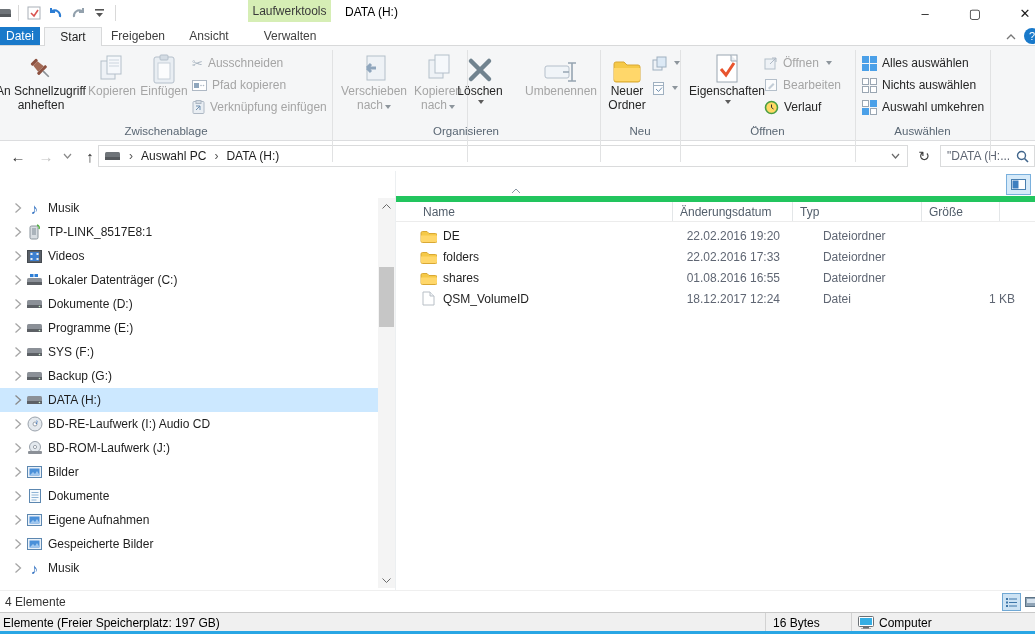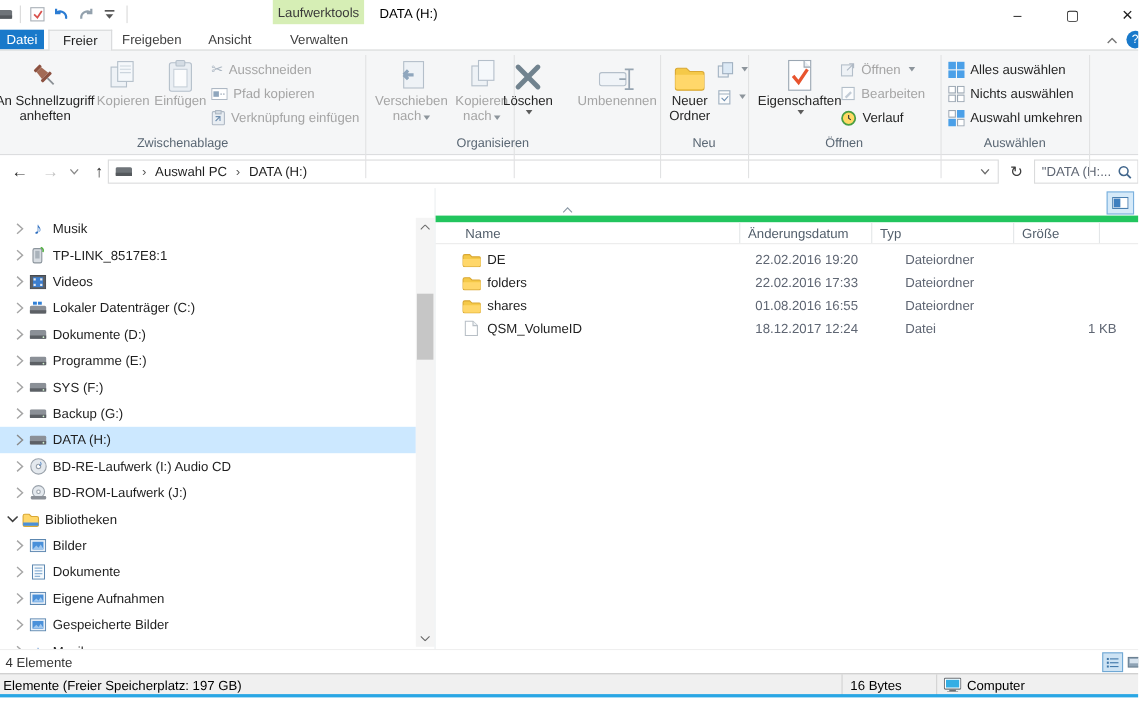--- a/index.html
+++ b/index.html
@@ -137,21 +137,21 @@
     <div class="wintitle">DATA (H:)</div>
     <div class="wincontrols">
       <span class="wcbtn">–</span>
       <span class="wcbtn">▢</span>
       <span class="wcbtn">✕</span>
     </div>
   </div>
 
   <div class="tabrow">
     <span class="tab tab-file">Datei</span>
-    <span class="tab tab-start">Freier</span>
+    <span class="tab tab-start">Start</span>
     <span class="tab tab-share">Freigeben</span>
     <span class="tab tab-view">Ansicht</span>
     <span class="tab tab-manage">Verwalten</span>
     <span class="ribbonmin">
       <svg width="10" height="6">
           <path d="M1 5 l4 -4 l4 4" stroke="#777" fill="none" stroke-width="1.3"></path>
         </svg>
     </span>
     <span class="helpbtn">?</span>
   </div>
@@ -258,21 +258,21 @@
     </div>
     <div class="bigbtn dis" style="left:524px; width:74px">
       <span class="ic">
         <svg width="34" height="24">
             <rect x="1" y="6" width="24" height="12" rx="2" fill="#f0f4f8" stroke="#b4bfca"></rect>
             <path d="M28 3 v18 M24 3 h8 M24 21 h8 M25 12 h-6" stroke="#97a5b2" stroke-width="1.6" fill="none"></path>
           </svg>
       </span>
       <span>Umbenennen</span>
     </div>
-    <div class="grplabel" style="left:317px; width:262px">Organisieren</div>
+    <div class="grplabel" style="left:335px; width:262px">Organisieren</div>
 
     <div class="bigbtn en" style="left:602px; width:50px">
       <span class="ic">
         <svg width="30" height="26">
             <path d="M2 6 q0-2 2-2 h8 l3 3 h11 q2 0 2 2 v13 q0 2-2 2 H4 q-2 0-2-2 z" fill="#f5c948" stroke="#d9a834"></path>
             <path d="M2 10 h26 v11 q0 2-2 2 H4 q-2 0-2-2 z" fill="#ffd76a"></path>
           </svg>
       </span>
       <span>Neuer</span>
       <span>Ordner</span>
@@ -584,34 +584,20 @@
               </svg>
             </span>
           <span class="tico">
               <svg width="16" height="14">
                 <circle cx="8" cy="6" r="5.5" fill="#e4e9ee" stroke="#9aa2ab"></circle>
                 <circle cx="8" cy="6" r="1.6" fill="#fff" stroke="#9aa2ab"></circle>
                 <rect x="1" y="10" width="14" height="3" rx="1" fill="#8b9097"></rect>
               </svg>
             </span>
           <span>BD-ROM-Laufwerk (J:)</span>
-        </div>
-        <div class="titem lvl0">
-          <span class="chev">
-              <svg width="11" height="8">
-                <path d="M1 1.5 l4.5 4.5 l4.5 -4.5" stroke="#404040" fill="none" stroke-width="1.4"></path>
-              </svg>
-            </span>
-          <span class="tico">
-              <svg width="16" height="13">
-                <path d="M1 3 q0-1.5 1.5-1.5 h4 l2 2 h5 q1.5 0 1.5 1.5 v6 q0 1.5-1.5 1.5 h-11 q-1.5 0-1.5-1.5 z" fill="#ffd76a" stroke="#d9a834"></path>
-                <rect x="1" y="9" width="14" height="3" fill="#4a90d9"></rect>
-              </svg>
-            </span>
-          <span>Bibliotheken</span>
         </div>
         <div class="titem lvl1">
           <span class="chev">
               <svg width="8" height="12">
                 <path d="M1.5 1.5 l5 4.5 l-5 4.5" stroke="#a6a6a6" fill="none" stroke-width="1.3"></path>
               </svg>
             </span>
           <span class="tico">
               <svg width="15" height="12">
                 <rect x="0.5" y="0.5" width="14" height="11" fill="#eaf1f8" stroke="#5c87b0"></rect>

